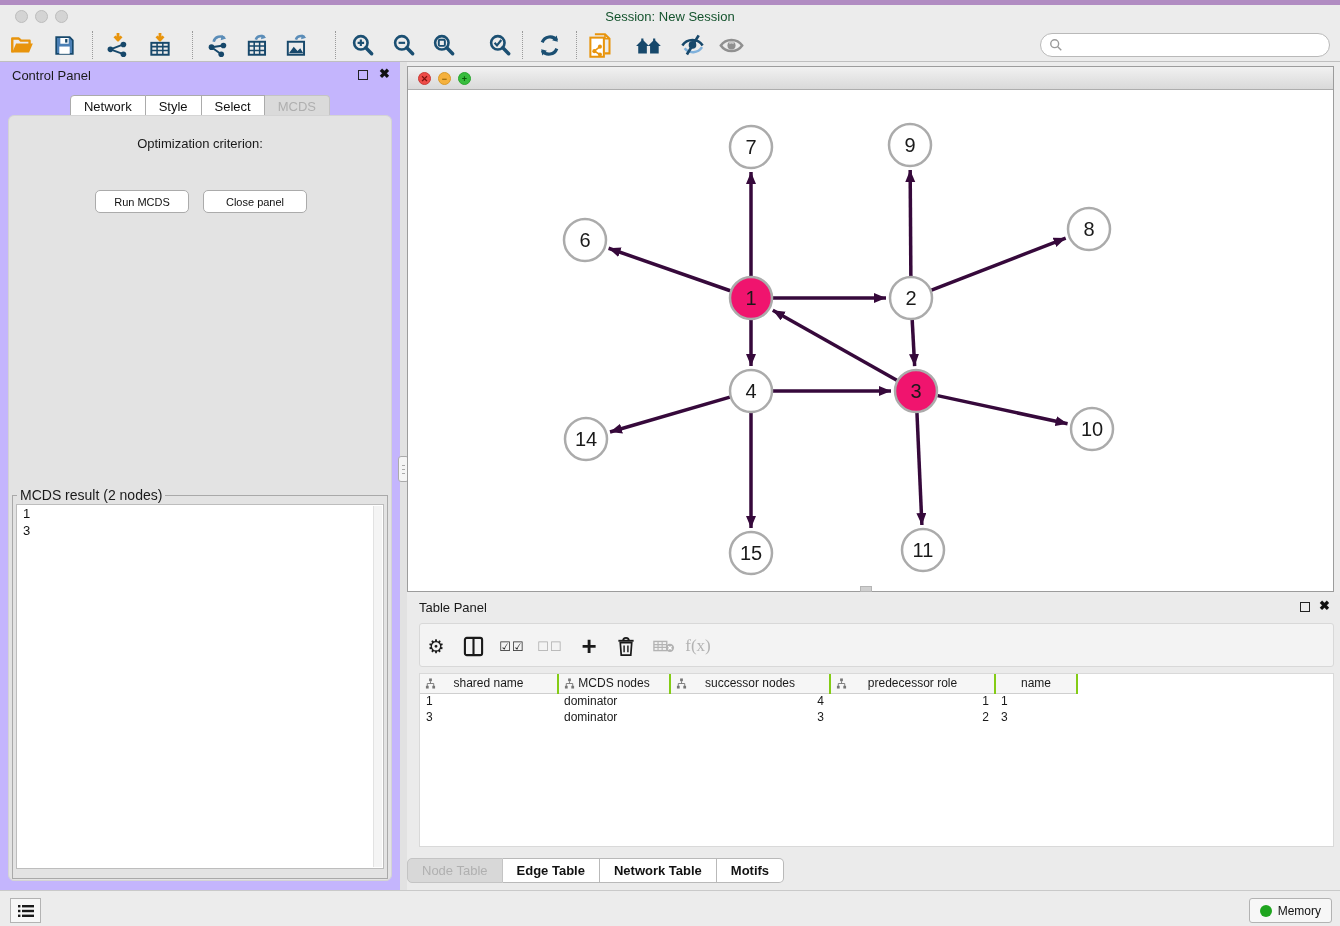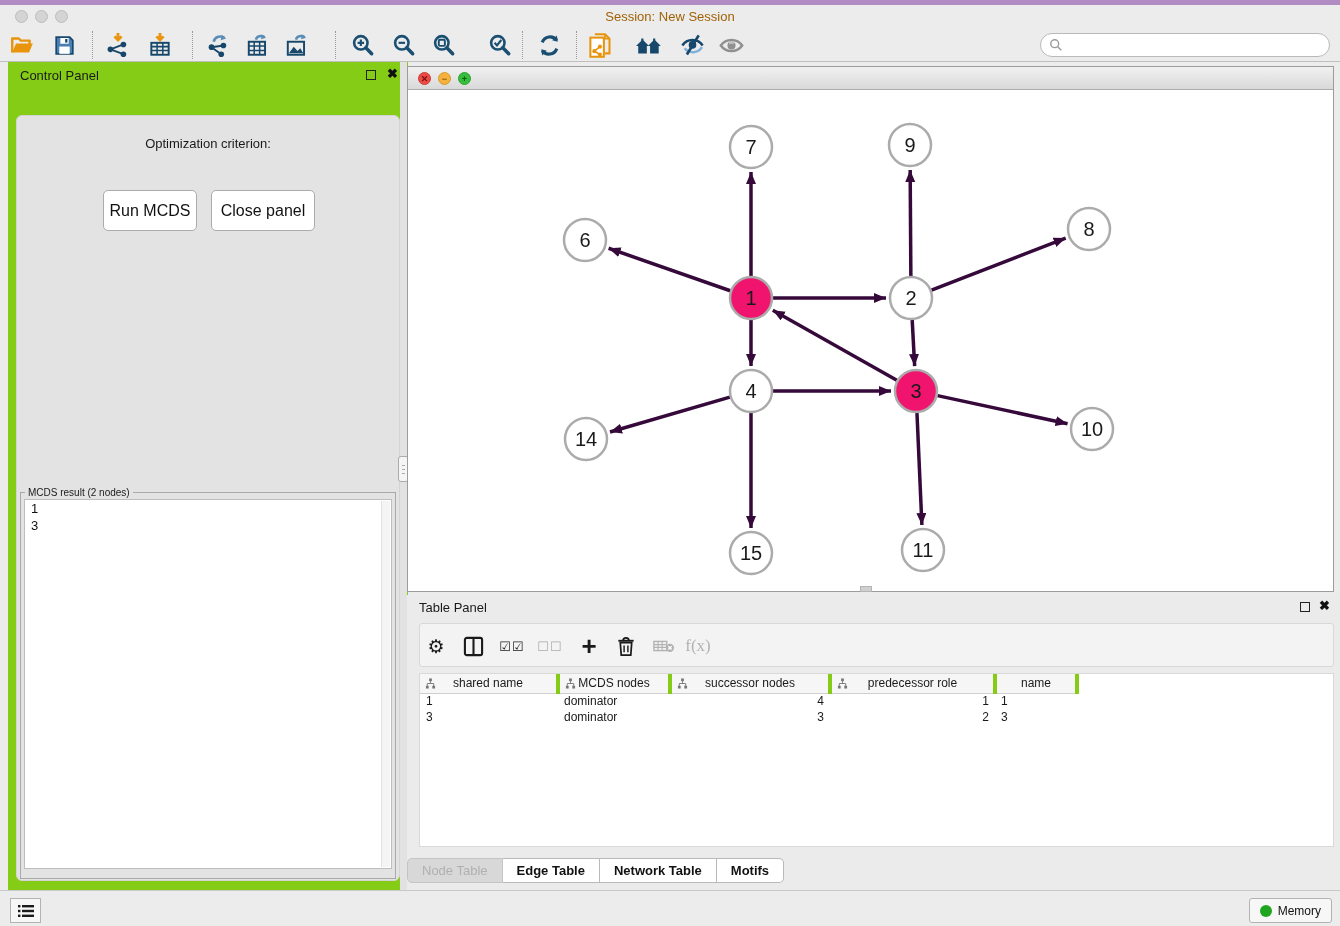--- a/index.html
+++ b/index.html
@@ -3,47 +3,47 @@
 <meta charset="utf-8">
 <style>
   * { box-sizing: border-box; margin: 0; padding: 0; }
   html,body { width:1340px; height:926px; }
   body { font-family:"Liberation Sans", sans-serif; background:#ECECEC; position:relative; overflow:hidden; }
   .abs { position:absolute; }
 
   
   #purple-strip { left:0; top:0; width:1340px; height:5px; background:#B18CC2; }
   #titlebar { left:0; top:5px; width:1340px; height:23px; background:#ECECEC; }
-  #titlebar .title { width:100%; text-align:center; line-height:23px; font-size:13px; color:#a16207; }
+  #titlebar .title { width:100%; text-align:center; line-height:23px; font-size:13px; color:#14532d; }
   .tl-dot { width:13px; height:13px; border-radius:50%; position:absolute; top:5px; font-size:9px; line-height:12px; text-align:center; font-weight:bold; }
   .tl-gray { background:#D4D4D4; border:1px solid #BDBDBD; }
 
   #toolbar { left:0; top:28px; width:1340px; height:34px; background:#ECECEC; border-bottom:1px solid #BFBFBF; }
   .tb-btn { position:absolute; top:2px; width:30px; height:30px; display:flex; align-items:center; justify-content:center; background:transparent; border:none; cursor:pointer; }
   .tb-sep { position:absolute; top:3px; width:0; height:28px; border-left:1px dotted #9A9A9A; }
   #search-wrap { position:absolute; left:1040px; top:5px; width:290px; height:24px; background:#fff; border:1px solid #B9B9B9; border-radius:12px; display:flex; align-items:center; padding-left:8px; }
   #search-input { border:none; outline:none; flex:1; height:20px; font-size:13px; background:transparent; margin-left:4px; }
 
   
-  #control-panel { left:0; top:62px; width:400px; height:828px; background:#84cc16;margin-left:8px; }
+  #control-panel { left:0; top:62px; width:400px; height:828px; background:#c4b5fd; }
   .panel-title { font-size:13px; color:#1A1A1A; }
   .panel-float { width:10px; height:10px; border:1.5px solid #222; background:transparent; cursor:pointer; }
   .panel-close { font-size:13px; color:#111; cursor:pointer; line-height:12px; background:none; border:none; font-weight:bold; }
   #cp-tabs { left:0; top:33px; width:100%; text-align:center; }
   .tab { display:inline-block; padding:3px 13px; font-size:13px; background:#fff; border:1px solid #ABABAB; border-left-width:0; color:#111; cursor:pointer; }
   .tab:first-child { border-left-width:1px; border-radius:4px 0 0 0; }
   .tab.last { border-radius:0 4px 0 0; }
   .tab.active { background:#DADADA; color:#AFAFAF; border-color:#C4C4C4; }
   #cp-content { left:8px; top:53px; width:384px; height:766px; background:#E3E3E3; border:1px solid #D4D4D4; border-radius:6px; }
   #opt-label { left:0; top:74px; width:100%; text-align:center; font-size:13px; color:#1A1A1A; }
   #criterion-select { left:45px; top:94px; width:310px; height:23px; background:#fff; border:1px solid #A9A9A9; border-radius:5px; font-size:13px; display:flex; align-items:center; padding:0 8px; cursor:pointer; }
   #criterion-select .val { flex:1; color:#111; }
-  .sw-btn { position:absolute; top:128px; height:41px; background:#fff; border:1px solid #ABABAB; border-radius:5px; font-size:16px; color:#111; cursor:pointer; font-family:"Liberation Sans",sans-serif; }
+  .sw-btn { position:absolute; top:128px; height:23px; background:#fff; border:1px solid #ABABAB; border-radius:5px; font-size:11px; color:#111; cursor:pointer; font-family:"Liberation Sans",sans-serif; }
   #mcds-result { left:12px; top:425px; width:376px; height:392px; border:1px solid #A9A9A9; background:transparent; }
-  #mcds-result legend { font-size:10px; color:#1A1A1A; margin-left:4px; padding:0 3px; }
+  #mcds-result legend { font-size:14px; color:#1A1A1A; margin-left:4px; padding:0 3px; }
   #mcds-result-area { position:relative; width:calc(100% - 6px); height:calc(100% - 10px); margin:1px auto 0; background:#fff; border:1px solid #BDBDBD; font-size:13px; color:#111; overflow:hidden; }
   #mcds-result-area .line { padding:0 6px; line-height:17px; }
   #mcds-scroll { position:absolute; right:1px; top:1px; bottom:1px; width:9px; background:#F4F4F4; border-left:1px solid #E2E2E2; }
 
   
   #splitter { left:400px; top:62px; width:7px; height:828px; background:#E2E2E2; }
   #splitter-grip { position:absolute; left:-2px; top:394px; width:11px; height:26px; background:#F5F5F5; border:1px solid #ABABAB; border-radius:3px; cursor:col-resize; }
   #splitter-grip:before { content:""; position:absolute; left:3px; right:3px; top:8px; border-top:1px solid #AAA; box-shadow:0 4px 0 #AAA, 0 8px 0 #AAA; }
 
   
@@ -57,21 +57,21 @@
   #table-panel { left:407px; top:595px; width:933px; height:295px; background:#EBEBEB; }
   #tp-toolbar { left:12px; top:28px; width:915px; height:44px; background:#F3F3F3; border:1px solid #D8D8D8; border-radius:3px; }
   .tp-btn { position:absolute; top:8px; width:28px; height:28px; background:none; border:none; display:flex; align-items:center; justify-content:center; cursor:pointer; }
   .tp-btn.disabled { cursor:default; }
   .glyph { font-size:19px; color:#1A1A1A; }
   .glyph-sm { font-size:13px; color:#1A1A1A; letter-spacing:1px; }
   .gray { color:#ABABAB !important; }
   #fx-label { font-family:"Liberation Serif", serif; font-size:17px; color:#B3B3B3; }
   #node-table-wrap { left:12px; top:78px; width:915px; height:174px; background:#fff; border:1px solid #D9D9D9; overflow:hidden; }
   table.data { border-collapse:collapse; width:100%; table-layout:fixed; font-size:12px; }
-  table.data th { height:19px; font-weight:normal; background:#F6F6F6; border-right:4px solid #84cc16; border-bottom:1px solid #CFCFCF; position:relative; color:#1A1A1A; }
+  table.data th { height:19px; font-weight:normal; background:#F6F6F6; border-right:2px solid #84cc16; border-bottom:1px solid #CFCFCF; position:relative; color:#1A1A1A; }
   table.data th .hdr-ic { position:absolute; left:5px; top:4px; }
   table.data td { height:16px; padding:0 6px; color:#1A1A1A; white-space:nowrap; }
   td.r { text-align:right; padding-right:14px; }
   #tp-tabs { left:0; top:263px; width:100%; text-align:left; }
   .tp-tab { display:inline-block; padding:4px 14px; font-size:13px; font-weight:bold; background:#fff; border:1px solid #B9B9B9; border-left-width:0; color:#111; cursor:pointer; }
   .tp-tab.first { border-left-width:1px; border-radius:5px 0 0 5px; }
   .tp-tab.last { border-radius:0 5px 5px 0; }
   .tp-tab.active { background:#D8D8D8; color:#B0B0B0; font-weight:normal; border-color:#C4C4C4; }
 
   
@@ -236,20 +236,23 @@
     </svg>
     <input id="search-input" type="text" style="">
   </div>
 </div>
 
 <div id="control-panel" class="abs">
   <span class="panel-title abs" style="left:12px; top:6px">Control Panel</span>
   <button class="panel-float abs" style="right:32px; top:8px"></button>
   <button class="panel-close abs" style="right:10px; top:6px">✖</button>
 
+  <div id="cp-tabs" class="abs">
+    <span class="tab">Network</span><span class="tab">Style</span><span class="tab">Select</span><span class="tab last active">MCDS</span>
+  </div>
 
   <div id="cp-content" class="abs"></div>
 
   <div id="opt-label" class="abs">Optimization criterion:</div>
 
 
   <button class="sw-btn" style="left:95px; width:94px">Run MCDS</button>
   <button class="sw-btn" style="left:203px; width:104px">Close panel</button>
 
   <fieldset id="mcds-result" class="abs">

